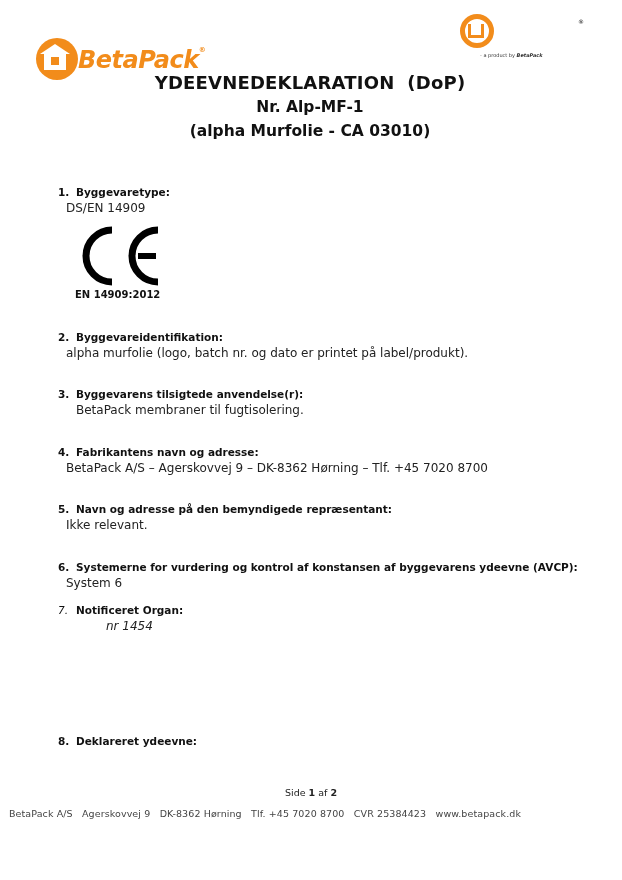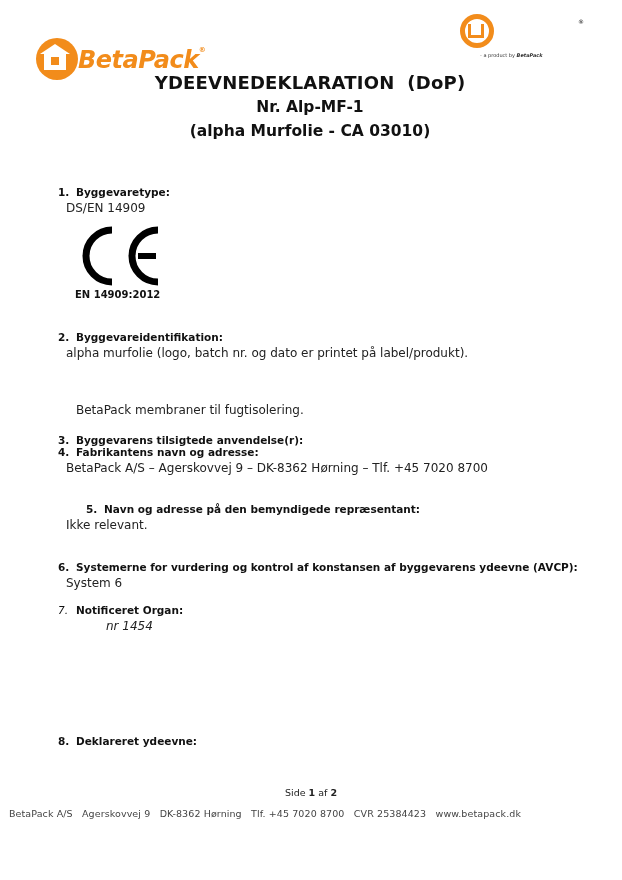--- a/index.html
+++ b/index.html
@@ -85,31 +85,31 @@
   <path d="M76 4 A26 26 0 0 0 76 56" fill="none" stroke="#000" stroke-width="7"></path>
   <line x1="56" y1="30" x2="74" y2="30" stroke="#000" stroke-width="6"></line>
 </svg>
 <div class="abs ce-std">EN 14909:2012</div>
 
 <div class="abs sec-head" style="left:58px; top:331px;">
   <span class="sec-num">2.</span><span>Byggevareidentifikation:</span>
 </div>
 <div class="abs sec-body" style="left:66px; top:346px;">alpha murfolie (logo, batch nr. og dato er printet på label/produkt).</div>
 
-<div class="abs sec-head" style="left:58px; top:388px;margin-top:46px;">
+<div class="abs sec-head" style="left:58px; top:388px;">
   <span class="sec-num">3.</span><span>Byggevarens tilsigtede anvendelse(r):</span>
 </div>
 <div class="abs sec-body" style="left:76px; top:403px;">BetaPack membraner til fugtisolering.</div>
 
 <div class="abs sec-head" style="left:58px; top:446px;">
   <span class="sec-num">4.</span><span>Fabrikantens navn og adresse:</span>
 </div>
 <div class="abs sec-body" style="left:66px; top:461px;">BetaPack A/S – Agerskovvej 9 – DK-8362 Hørning – Tlf. +45 7020 8700</div>
 
-<div class="abs sec-head" style="left:58px; top:503px;margin-left:28px;">
+<div class="abs sec-head" style="left:58px; top:503px;">
   <span class="sec-num">5.</span><span>Navn og adresse på den bemyndigede repræsentant:</span>
 </div>
 <div class="abs sec-body" style="left:66px; top:518px;">Ikke relevant.</div>
 
 <div class="abs sec-head" style="left:58px; top:561px;">
   <span class="sec-num">6.</span><span>Systemerne for vurdering og kontrol af konstansen af byggevarens ydeevne (AVCP):</span>
 </div>
 <div class="abs sec-body" style="left:66px; top:576px;">System 6</div>
 
 <div class="abs sec-head" style="left:58px; top:604px;">

